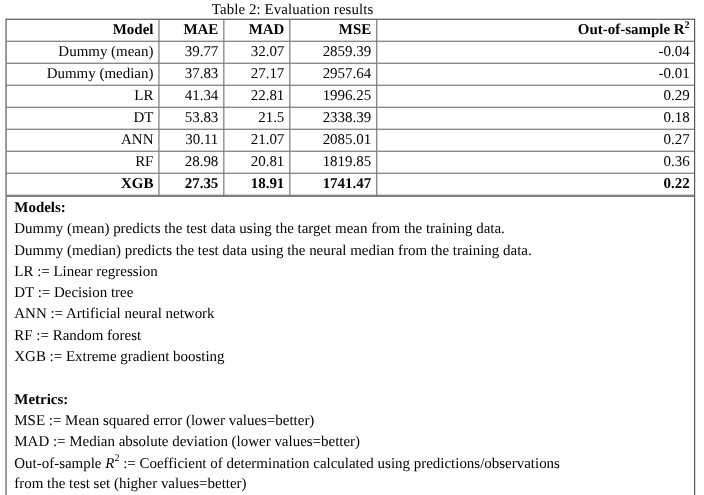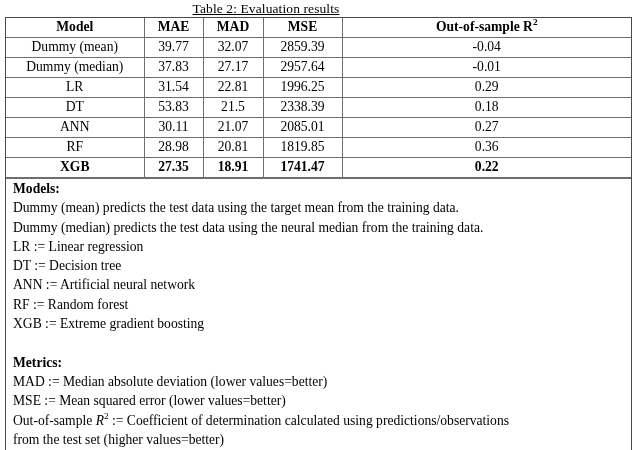--- a/index.html
+++ b/index.html
@@ -14,21 +14,20 @@
     font-family: "Liberation Serif", "DejaVu Serif", serif;
     color: #000000;
     -webkit-font-smoothing: antialiased;
   }
 
   #page {
     position: relative;
     width: 532px;
     height: 450px;
     box-sizing: border-box;
-    text-decoration: underline;
   }
 
   .caption {
     text-align: center;
     font-size: 13.5px;
     line-height: 16px;
     padding-top: 1px;
     letter-spacing: 0.1px;
   }
 
@@ -53,21 +52,21 @@
   table.eval col.c-mae   { width: 59px; }
   table.eval col.c-mad   { width: 60px; }
   table.eval col.c-mse   { width: 79px; }
   table.eval col.c-r2    { width: auto; }
 
   table.eval td, table.eval th {
     border: 1px solid #6e6e6e;
     padding: 0px 4px 1px 4px;
     height: 18px;
     line-height: 18px;
-    text-align: center;
+    text-align: right;
     vertical-align: middle;
     font-weight: normal;
     white-space: nowrap;
     overflow: hidden;
     margin-left: 41px;
   }
 
   table.eval thead th {
     font-weight: bold;
   }
@@ -145,21 +144,21 @@
           </tr>
           <tr>
             <td>Dummy (median)</td>
             <td>37.83</td>
             <td>27.17</td>
             <td>2957.64</td>
             <td>-0.01</td>
           </tr>
           <tr>
             <td>LR</td>
-            <td>31.54</td>
+            <td>41.34</td>
             <td>22.81</td>
             <td>1996.25</td>
             <td>0.29</td>
           </tr>
           <tr>
             <td>DT</td>
             <td>53.83</td>
             <td>21.5</td>
             <td>2338.39</td>
             <td>0.18</td>
@@ -195,21 +194,21 @@
           <div class="line">Dummy (median) predicts the test data using the neural median from the training data.</div>
           <div class="line">LR := Linear regression</div>
           <div class="line">DT := Decision tree</div>
           <div class="line">ANN := Artificial neural network</div>
           <div class="line">RF := Random forest</div>
           <div class="line">XGB := Extreme gradient boosting</div>
         </div>
       <div class="line blank">&nbsp;</div>
       <div class="line bold">Metrics:</div>
       <div id="metrics-lines">
+          <div class="line">MSE := Mean squared error (lower values=better)</div>
           <div class="line">MAD := Median absolute deviation (lower values=better)</div>
-          <div class="line">MSE := Mean squared error (lower values=better)</div>
         </div>
       <div class="line"><span>Out-of-sample </span><span class="mathvar"><span>R</span><sup>2</sup></span><span> := Coefficient of determination calculated using predictions/observations</span></div>
       <div class="line">from the test set (higher values=better)</div>
     </div>
 
   </div>
 </div>
 
 </body></html>

